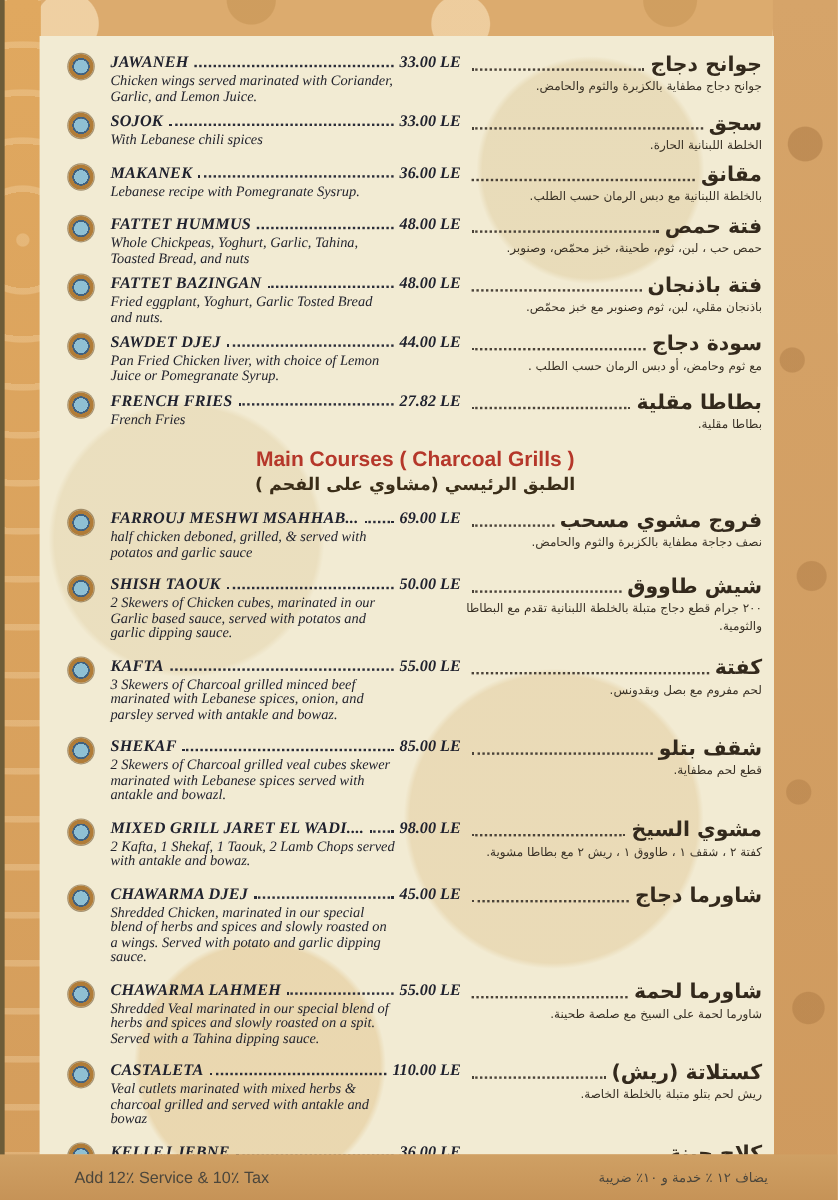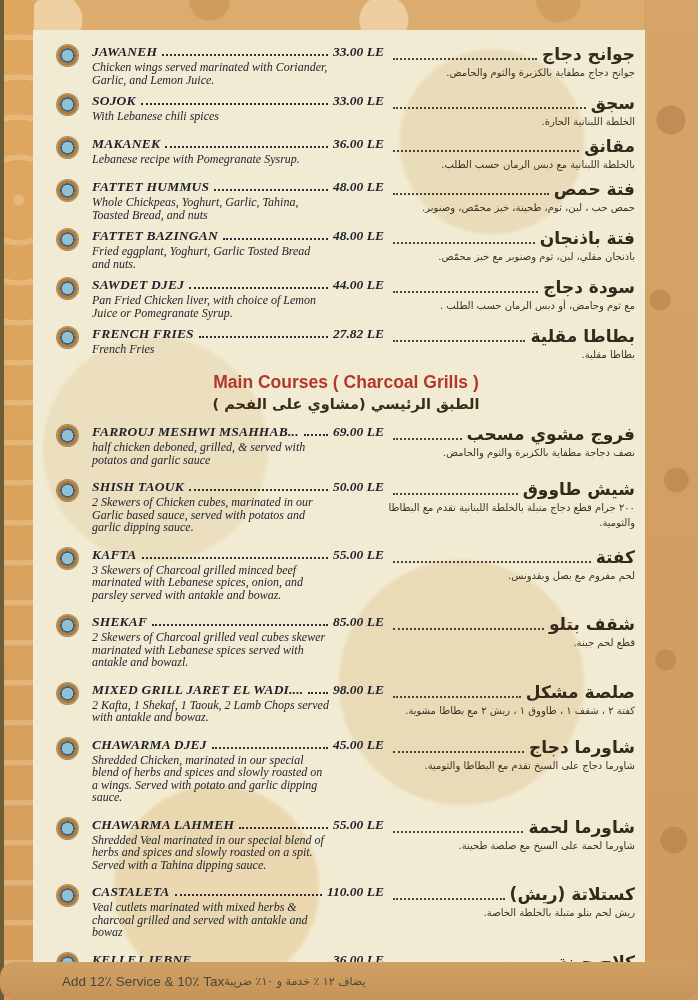--- a/index.html
+++ b/index.html
@@ -68,22 +68,22 @@
   .ar-leader{border-bottom-color:#4a4238;margin-bottom:4px;}
   .ar-desc{font-family:"DejaVu Sans", sans-serif;font-size:10px;line-height:15px;margin-top:1px;color:#3a3226;}
   
   .sec-header{text-align:center;margin:10px 0 12px 0;}
   .sec-en{font-family:"Liberation Sans", sans-serif;font-weight:bold;font-size:17.5px;color:#b5372a;}
   .sec-ar{font-family:"DejaVu Sans", sans-serif;font-weight:bold;font-size:14.5px;color:#3a2d18;margin-top:3px;direction:rtl;}
   
   .band-bottom{
     position:absolute;left:0;right:0;bottom:0;height:38px;
     background:linear-gradient(180deg,#cfa064,#c69357);
-    display:flex;align-items:center;
-    padding:0 58px 0 62px;box-sizing:border-box;border-radius:15px;
+    display:flex;align-items:center;justify-content:space-between;
+    padding:0 58px 0 62px;box-sizing:border-box;
   }
   .foot-en{font-family:"Liberation Sans", sans-serif;font-size:13.5px;color:#4b463c;}
   .foot-ar{font-family:"DejaVu Sans", sans-serif;font-size:11px;color:#4b463c;direction:rtl;}
 </style>
 </head>
 <body>
 
 <div class="bg"></div>
 <div class="edge-dark"></div>
 <div class="edge-tan"></div>
@@ -296,37 +296,37 @@
         <span class="leader"></span>
         <span class="price">85.00 LE</span>
       </div>
       <div class="en-desc">2 Skewers of Charcoal grilled veal cubes skewer marinated with Lebanese spices  served with antakle and bowazl.</div>
     </div>
     <div class="ar">
       <div class="ar-line">
         <span class="ar-name">شقف بتلو</span>
         <span class="leader ar-leader"></span>
       </div>
-      <div class="ar-desc">قطع لحم جبنة.</div>
+      <div class="ar-desc">قطع لحم مطفاية.</div>
     </div>
   </div>
 
   <div class="row">
     <span class="badge"></span>
     <div class="en">
       <div class="en-line">
         <span class="en-name">MIXED GRILL JARET EL WADI....</span>
         <span class="leader"></span>
         <span class="price">98.00 LE</span>
       </div>
       <div class="en-desc">2 Kafta, 1 Shekaf, 1 Taouk, 2 Lamb Chops served with antakle and bowaz.</div>
     </div>
     <div class="ar">
       <div class="ar-line">
-        <span class="ar-name">صلصة مشكل</span>
+        <span class="ar-name">مشوي السيخ</span>
         <span class="leader ar-leader"></span>
       </div>
       <div class="ar-desc">كفتة ٢ ، شقف ١ ، طاووق ١ ، ريش ٢ مع بطاطا مشوية.</div>
     </div>
   </div>
 
   <div class="row">
     <span class="badge"></span>
     <div class="en">
       <div class="en-line">
@@ -334,21 +334,20 @@
         <span class="leader"></span>
         <span class="price">45.00 LE</span>
       </div>
       <div class="en-desc">Shredded Chicken, marinated in our special blend of herbs and spices and slowly roasted on a wings. Served with potato  and  garlic dipping sauce.</div>
     </div>
     <div class="ar">
       <div class="ar-line">
         <span class="ar-name">شاورما دجاج</span>
         <span class="leader ar-leader"></span>
       </div>
-      <div class="ar-desc">شاورما دجاج على السيخ تقدم مع البطاطا والثومية.</div>
     </div>
   </div>
 
   <div class="row">
     <span class="badge"></span>
     <div class="en">
       <div class="en-line">
         <span class="en-name">CHAWARMA LAHMEH</span>
         <span class="leader"></span>
         <span class="price">55.00 LE</span>

